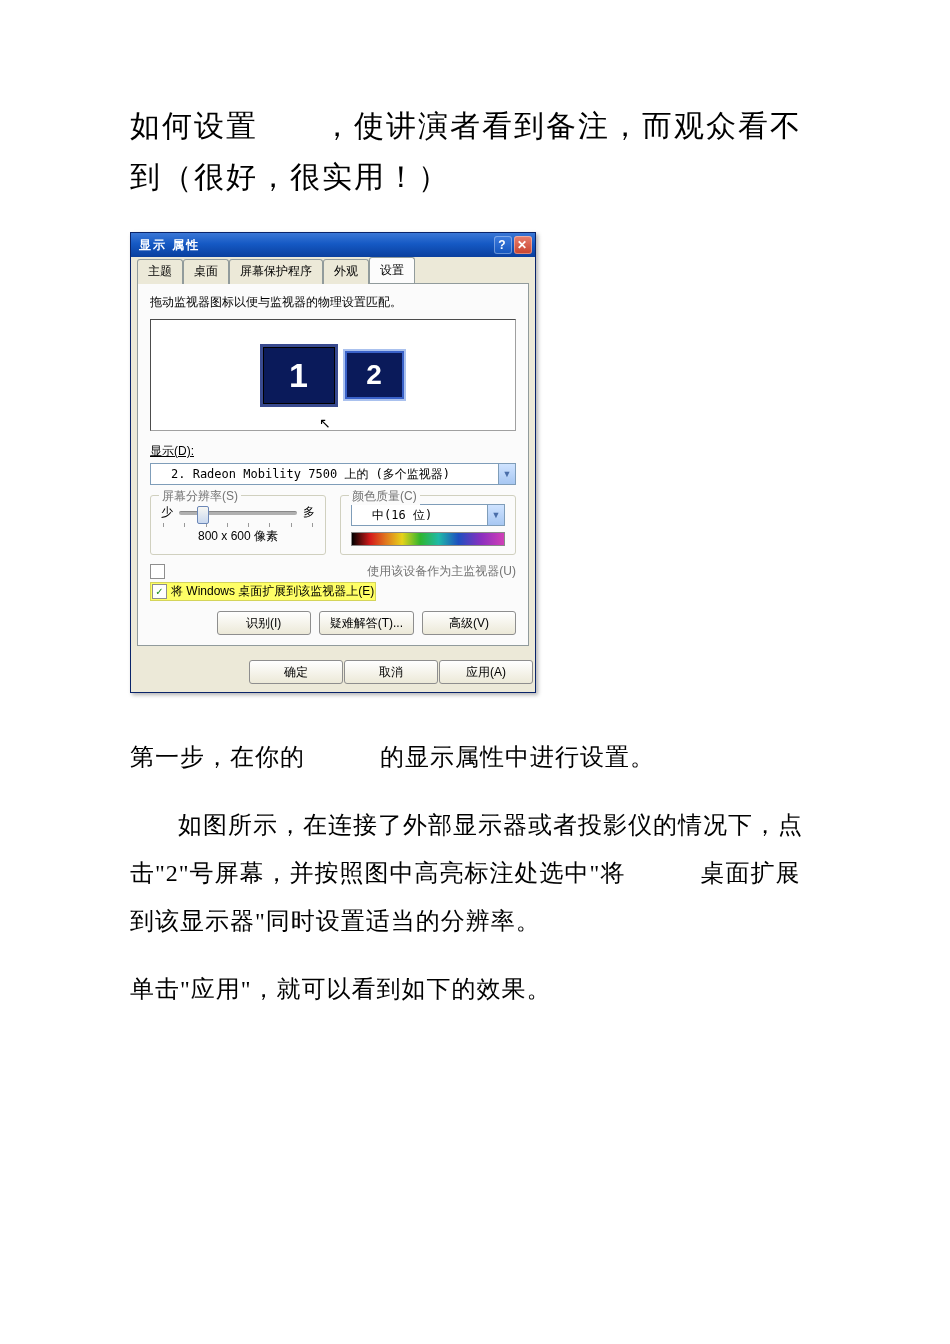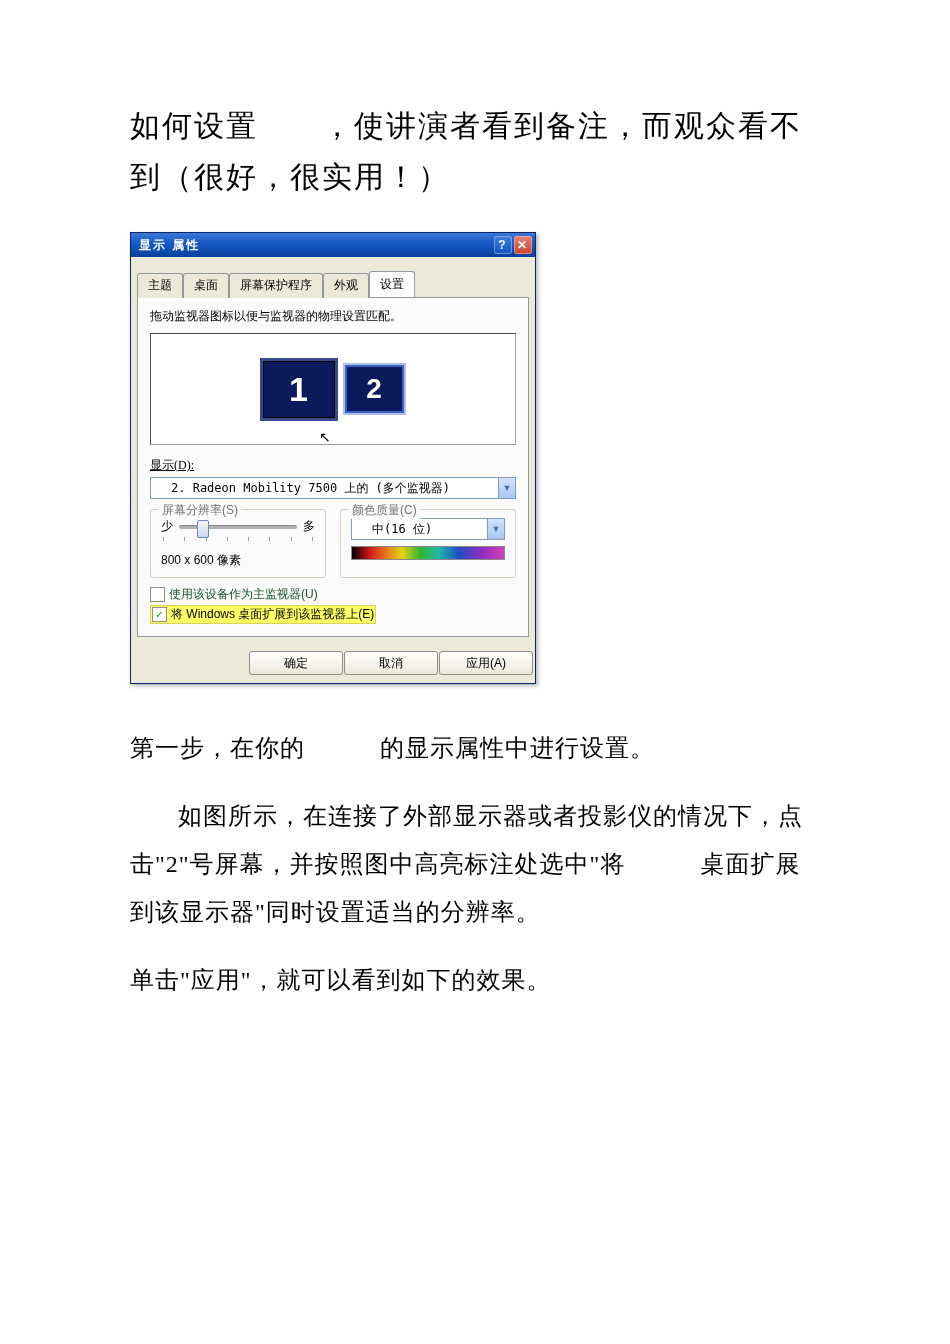--- a/index.html
+++ b/index.html
@@ -59,21 +59,21 @@
     font-weight: bold;
     font-size: 12px;
     color: #fff;
     box-shadow: inset 0 0 0 1px rgba(255,255,255,0.35);
   }
   .win-help { background: linear-gradient(to bottom,#3f7cde,#1355be); }
   .win-close { background: linear-gradient(to bottom,#e88070,#c8432e); }
   .tabs-row {
     display: flex;
     align-items: flex-end;
-    padding: 14px 6px 0 6px;
+    padding: 0 6px 0 6px;
     gap: 0;
   }
   .tab {
     background: #ece9d8;
     border: 1px solid #919b9c;
     border-bottom: none;
     padding: 3px 10px 4px 10px;
     font-size: 12px;
     position: relative;
     top: 1px;
@@ -120,21 +120,21 @@
   }
   .monitor.m1 { width: 70px; height: 55px; font-size: 34px; }
   .monitor.m2 { width: 55px; height: 44px; font-size: 28px; border: 2px solid #3a62c9; box-shadow: 0 0 0 2px #aac1ee; }
   .cursor-arrow {
     position: absolute;
     left: 168px;
     top: 95px;
     font-size: 14px;
     color: #000;
   }
-  .field-label { font-size: 12px; text-decoration: underline; margin-bottom: 3px; display: block; font-family: Liberation Serif, serif; }
+  .field-label { font-size: 12px; text-decoration: underline; margin-bottom: 3px; display: block; }
   .combo {
     display: flex;
     align-items: center;
     border: 1px solid #7f9db9;
     background: #fff;
     height: 20px;
     font-size: 12px;
     padding-left: 20px;
     margin-bottom: 10px;
   }
@@ -189,39 +189,39 @@
   .slider-thumb {
     position: absolute;
     left: 18px;
     top: -6px;
     width: 10px;
     height: 16px;
     background: linear-gradient(to bottom,#f7f7f3,#c9d8ef);
     border: 1px solid #6b87b7;
     border-radius: 2px;
   }
-  .res-text { text-align: left; font-size: 12px; margin-top: 10px; }
+  .res-text { text-align: center; font-size: 12px; margin-top: 0; }
   .slider-ticks { height: 5px; margin-top: 2px; display:flex; justify-content:space-between; padding:0 2px; }
   .slider-ticks span { width:1px; height:4px; background:#999; display:block; }
   .color-strip {
     height: 12px;
     margin-top: 6px;
     background: linear-gradient(to right,
       #000 0%, #d41a1a 12%, #e0751e 22%, #e6d21a 33%,
       #2fb52f 45%, #1fb9a8 57%, #1e4fc0 70%, #8a2fbf 85%, #d13fb7 100%);
     border: 1px solid #888;
   }
   .checkbox-row {
     display: flex;
     align-items: center;
     font-size: 12px;
     margin: 2px 0;
     gap: 4px;
   }
-  .checkbox-row.disabled { color: #14532d; }
+  .checkbox-row.disabled { color: #737373; justify-content: space-between; }
   .cb {
     width: 13px;
     height: 13px;
     border: 1px solid #8e8e8e;
     background: #fff;
     display: inline-flex;
     align-items: center;
     justify-content: center;
     font-size: 10px;
     color: #1a8b1a;
@@ -339,20 +339,25 @@
           <span class="cb"></span>
           <span>使用该设备作为主监视器(U)</span>
         </div>
         <div class="checkbox-row">
           <span class="hl" style="display:inline-flex;align-items:center;gap:4px;">
             <span class="cb">✓</span>
             <span>将 Windows 桌面扩展到该监视器上(E)</span>
           </span>
         </div>
 
+        <div class="btn-row">
+          <div class="btn">识别(I)</div>
+          <div class="btn">疑难解答(T)...</div>
+          <div class="btn">高级(V)</div>
+        </div>
       </div>
 
       <div class="dlg-footer">
         <div class="btn">确定</div>
         <div class="btn">取消</div>
         <div class="btn">应用(A)</div>
       </div>
 
     </div>
   </div>

